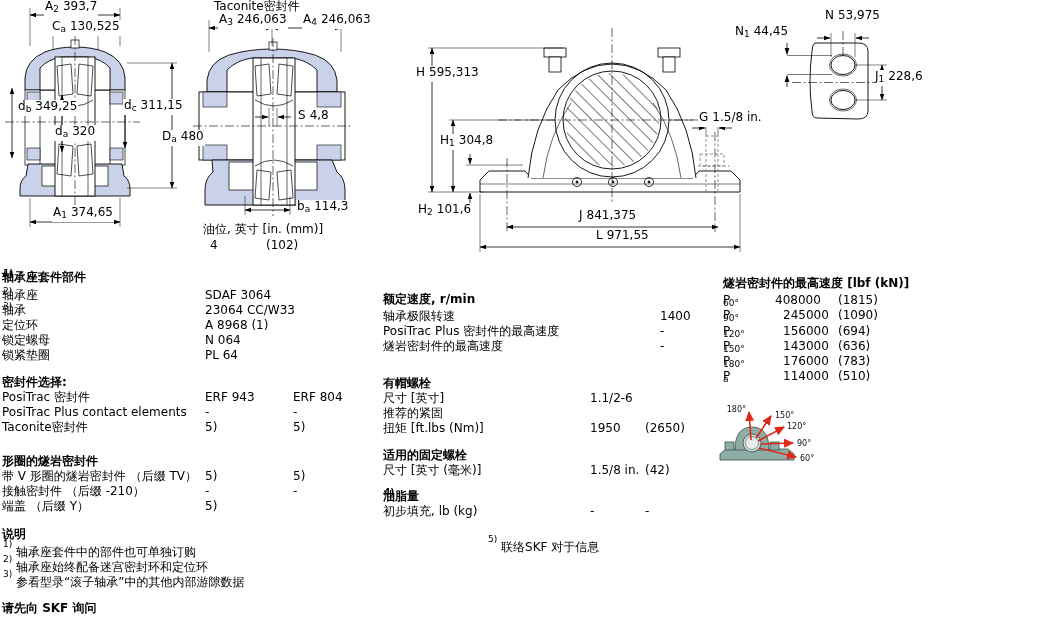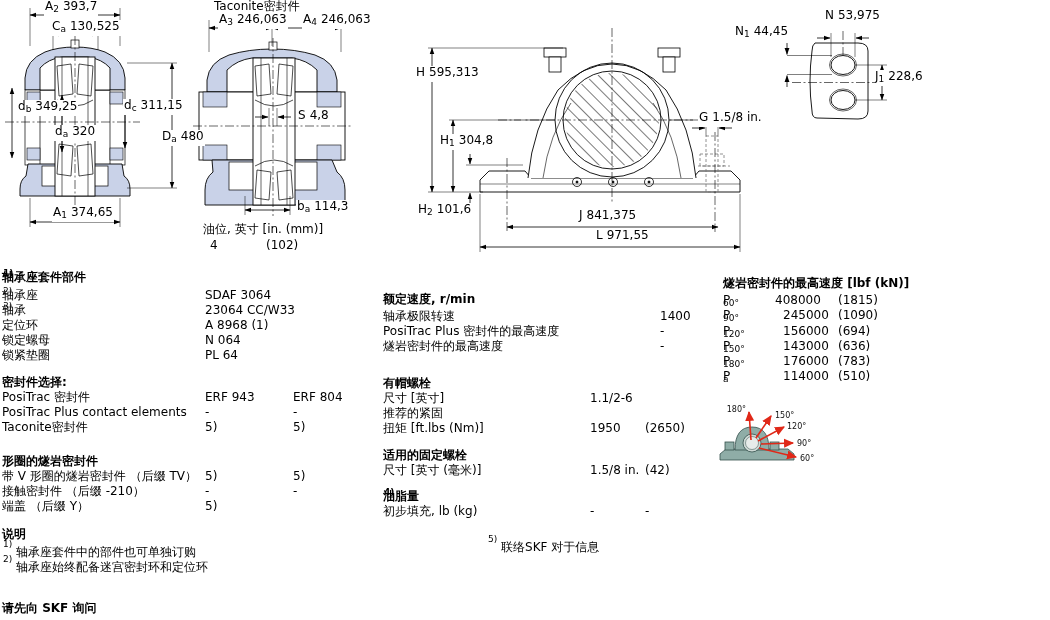--- a/index.html
+++ b/index.html
@@ -433,17 +433,18 @@
       <text x="79" y="31">120°</text>
       <text x="89" y="48">90°</text>
       <text x="92" y="63">60°</text>
     </g>
   </svg>
 
   <div class="lblk" style="left:2px;top:527px;width:420px;height:92px">
     <div class="note b" style="top:0"><span>说明</span></div>
     <div class="note" style="top:14px"><sup class="fn">1)</sup> <span>轴承座套件中的部件也可单独订购</span></div>
     <div class="note" style="top:29px"><sup class="fn">2)</sup> <span>轴承座始终配备迷宫密封环和定位环</span></div>
+    <div class="note" style="top:44px"><sup class="fn">3)</sup> <span>参看型录“滚子轴承”中的其他内部游隙数据</span></div>
     <div class="note b" style="top:74px"><span>请先向 SKF 询问</span></div>
   </div>
   <div class="note" style="left:487px;top:536px"><sup class="fn">5)</sup> <span>联络SKF 对于信息</span></div>
 
 </div>
 
 </body></html>

